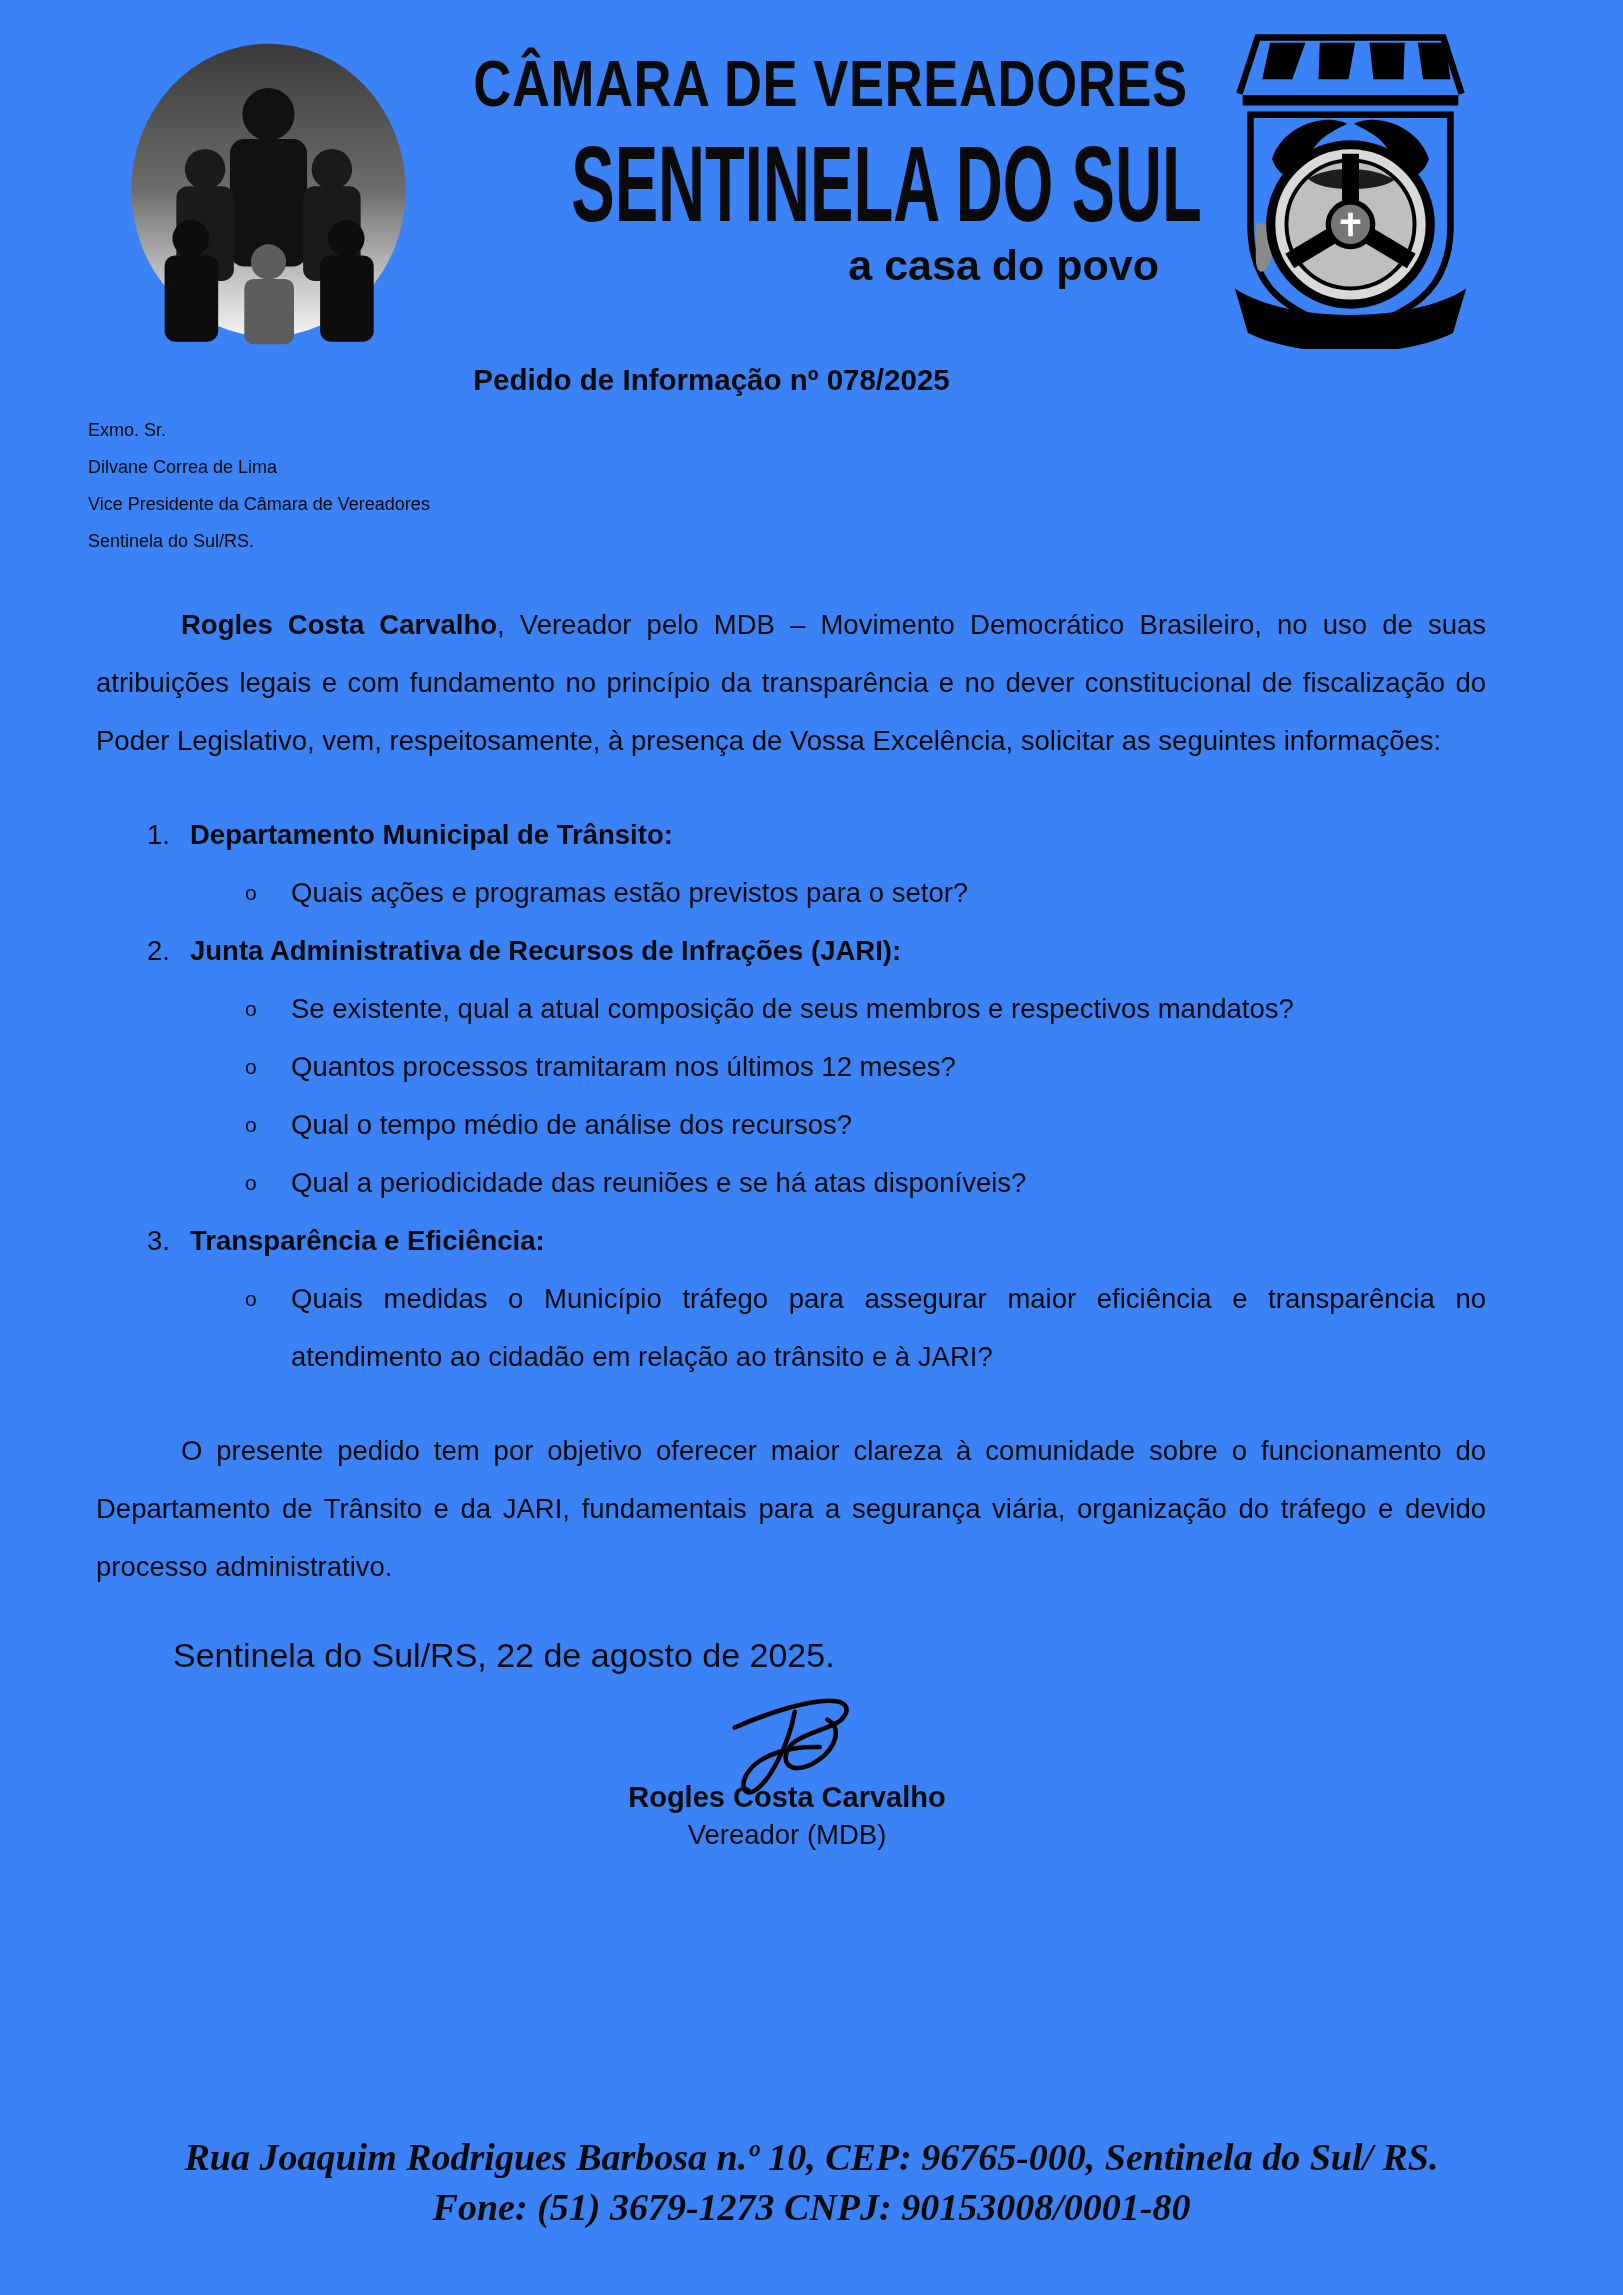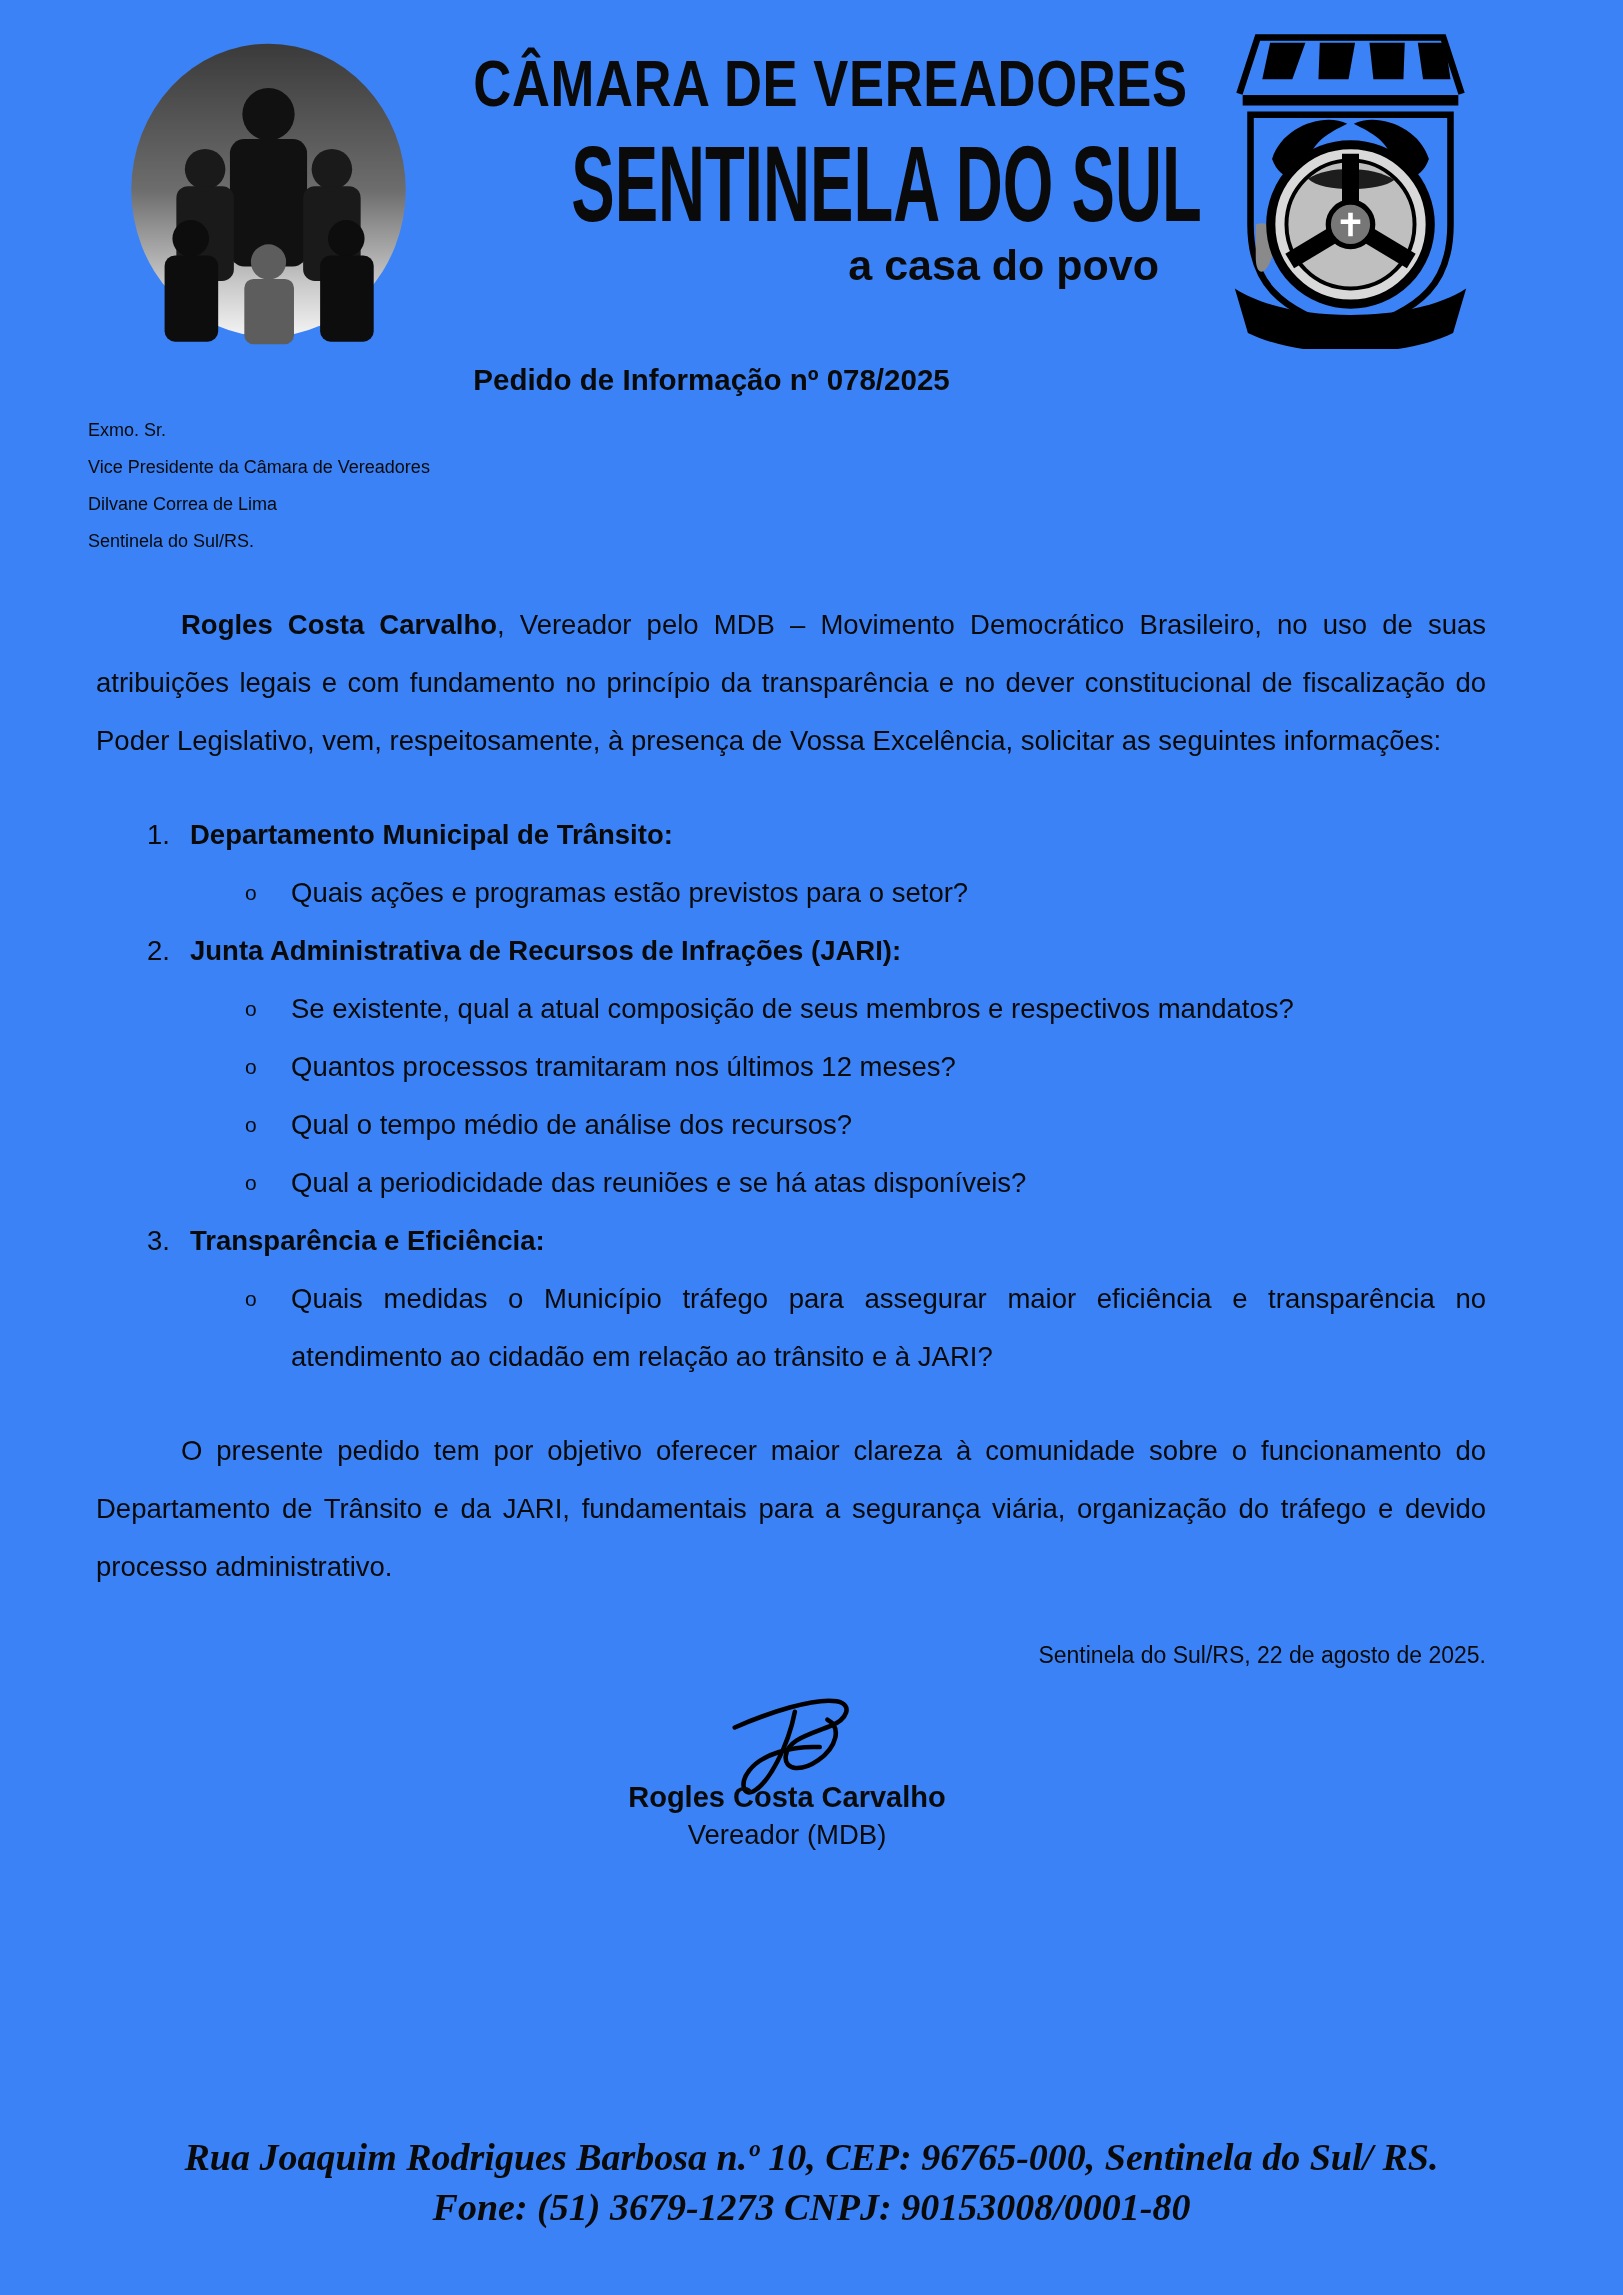--- a/index.html
+++ b/index.html
@@ -51,22 +51,22 @@
   .request-list { margin-top:36px; font-size:27.5px; line-height:58px; }
   .item-head { padding-left:59px; }
   .item-num { display:inline-block; width:43px; font-weight:400; }
   .item-title { font-weight:700; }
   .sub-item { position:relative; padding-left:203px; text-align:justify; }
   .bullet {
     position:absolute; left:157px; top:0;
     font-size:21px; line-height:58px;
   }
   .dateline {
-    margin:29.5px 0 0 0; font-size:23px; line-height:58px;
-    text-align:right; padding-left:85px;
+    margin:29.5px 0 0 0; font-size:34px; line-height:58px;
+    text-align:left; padding-left:85px;
   }
   .sig-block { margin-top:3.3px; text-align:center; }
   .sig-scribble { display:block; margin:0 auto -19.6px auto; }
   .sig-name { font-size:29px; font-weight:700; line-height:37px; }
   .sig-role { font-size:27.5px; line-height:37px; }
 
   
   .page-footer {
     position:absolute; top:2088px; left:0; width:1623px;
     text-align:center;
@@ -147,22 +147,22 @@
       <path d="M38 398 C120 452 310 452 392 398 L372 466 C290 506 140 506 58 466 Z" fill="#000"></path>
     </svg>
   </header>
 
   <main class="content">
 
     <h1 class="doc-title">Pedido de Informação nº 078/2025</h1>
 
     <div class="addressee">
       <div>Exmo. Sr.</div>
+      <div>Dilvane Correa de Lima</div>
       <div>Vice Presidente da Câmara de Vereadores</div>
-      <div>Dilvane Correa de Lima</div>
       <div>Sentinela do Sul/RS.</div>
     </div>
 
     <p class="intro"><strong>Rogles Costa Carvalho</strong><span>, Vereador pelo MDB – Movimento Democrático Brasileiro, no uso de suas atribuições legais e com fundamento no princípio da transparência e no dever constitucional de fiscalização do Poder Legislativo, vem, respeitosamente, à presença de Vossa Excelência, solicitar as seguintes informações:</span></p>
 
     <div class="request-list">
 
       <div class="list-item">
         <div class="item-head">
           <span class="item-num">1.</span><span class="item-title">Departamento Municipal de Trânsito:</span>

